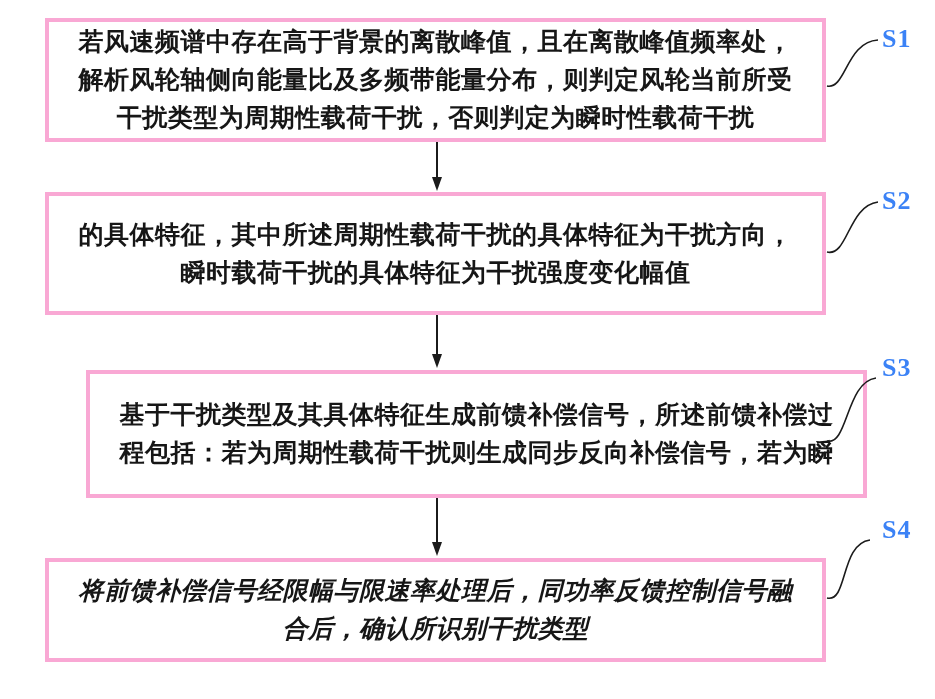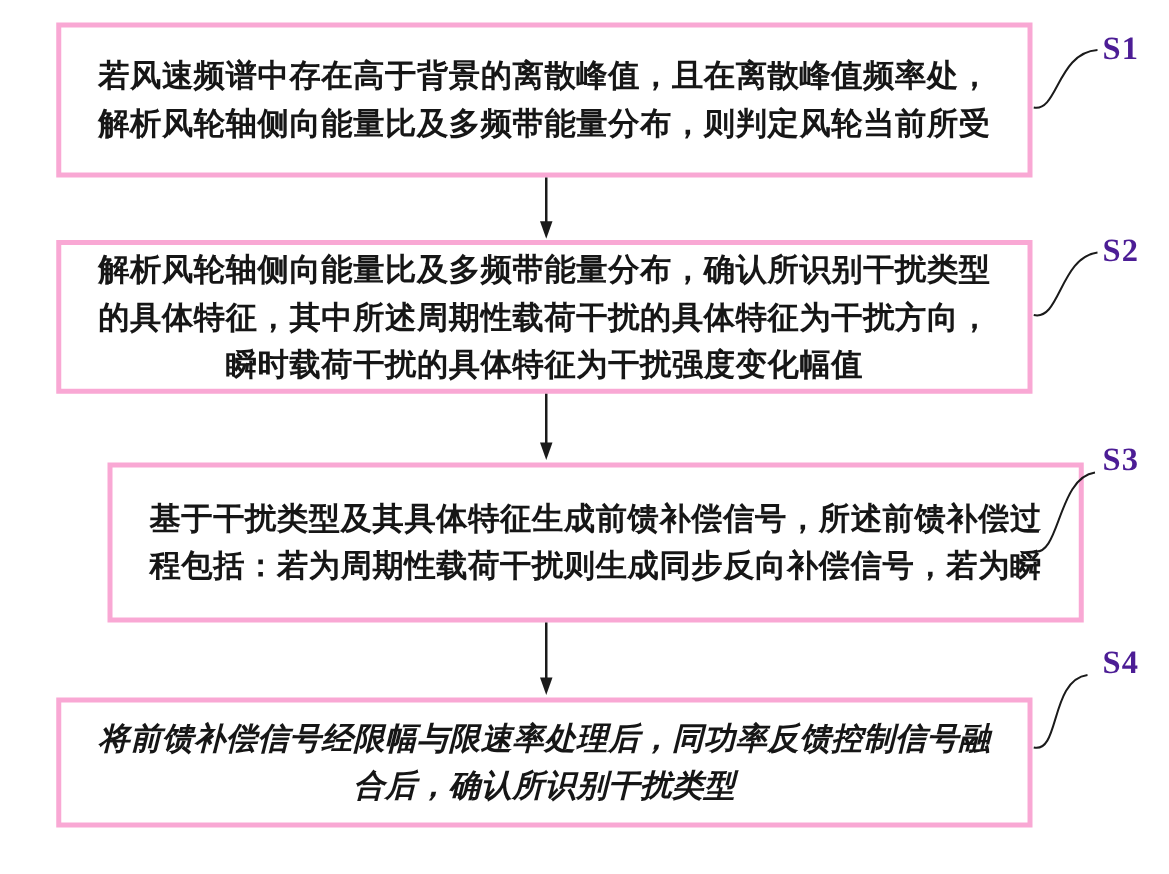--- a/index.html
+++ b/index.html
@@ -45,44 +45,44 @@
   .connector-layer {
     position: absolute;
     left: 0; top: 0;
     width: 935px;
     height: 699px;
     pointer-events: none;
   }
   .step-label {
     position: absolute;
     width: 44px;
-    color: #4c1d95;
+    color: #3b82f6;
     font-family: "Liberation Serif", serif;
     font-size: 26px;
     font-weight: bold;
     text-align: left;
     letter-spacing: 1px;
   }
   #label-s1 { left: 882px; top: 24px;  }
   #label-s2 { left: 882px; top: 186px; }
   #label-s3 { left: 882px; top: 353px; }
   #label-s4 { left: 882px; top: 515px; }
 </style>
 </head>
 <body>
 
 <div class="canvas">
 
   <div class="step-box" id="box-1">
     <span class="line">若风速频谱中存在高于背景的离散峰值，且在离散峰值频率处，</span>
     <span class="line">解析风轮轴侧向能量比及多频带能量分布，则判定风轮当前所受</span>
+    <span class="line">干扰类型为周期性载荷干扰，否则判定为瞬时性载荷干扰</span>
   </div>
 
   <div class="step-box" id="box-2">
-    <span class="line">解析风轮轴侧向能量比及多频带能量分布，确认所识别干扰类型</span>
     <span class="line">的具体特征，其中所述周期性载荷干扰的具体特征为干扰方向，</span>
     <span class="line">瞬时载荷干扰的具体特征为干扰强度变化幅值</span>
   </div>
 
   <div class="step-box" id="box-3">
     <span class="line">基于干扰类型及其具体特征生成前馈补偿信号，所述前馈补偿过</span>
     <span class="line">程包括：若为周期性载荷干扰则生成同步反向补偿信号，若为瞬</span>
   </div>
 
   <div class="step-box" id="box-4">

